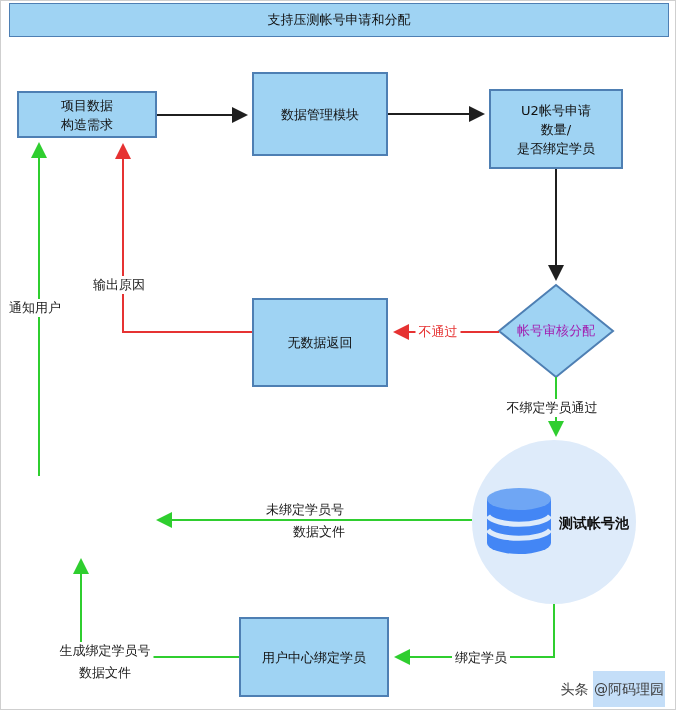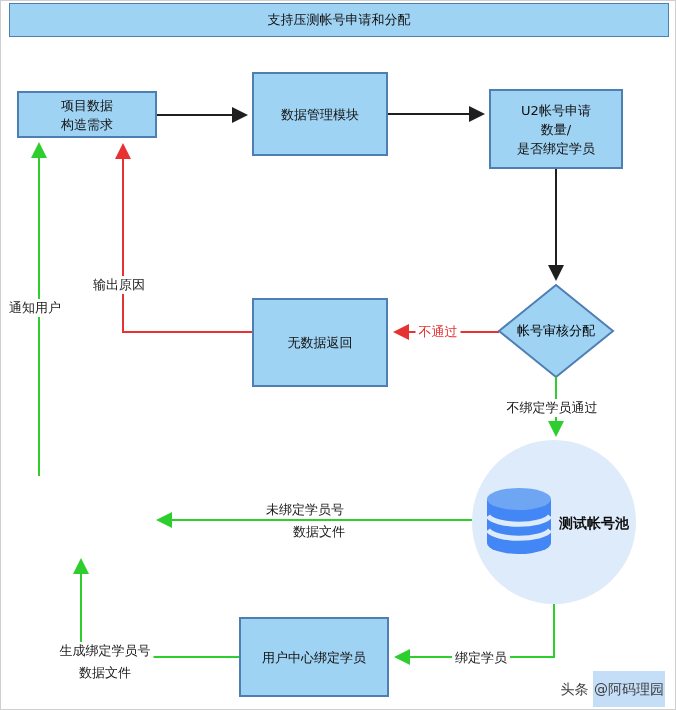--- a/index.html
+++ b/index.html
@@ -14,21 +14,21 @@
   .mk-red{fill:var(--arrow-red,#e63232)}
   .mk-green{fill:var(--arrow-green,#2fce2f)}
   .diamond{fill:var(--node-fill,#9fd3f3);stroke:var(--node-border,#4e7fb3);stroke-width:2}
   .titlebar{position:absolute;left:8px;top:2px;width:660px;height:34px;background:var(--node-fill,#9fd3f3);
     border:1px solid var(--node-border,#4e7fb3);display:flex;align-items:center;justify-content:center;
     font-size:13px;color:#111}
   .node{position:absolute;display:flex;flex-direction:column;align-items:center;justify-content:center;
     background:var(--node-fill,#9fd3f3);border:2px solid var(--node-border,#4e7fb3);
     font-size:13px;line-height:19px;text-align:center;color:#111}
   .node span{display:block}
-  .node-label{position:absolute;transform:translate(-50%,-50%);font-size:13px;color:#000000;white-space:nowrap}
+  .node-label{position:absolute;transform:translate(-50%,-50%);font-size:13px;color:#a21caf;white-space:nowrap}
   .label{position:absolute;transform:translate(-50%,-50%);background:#fff;padding:0 3px;
     font-size:13px;color:#1b1b1b;white-space:nowrap}
   .label.red{color:var(--arrow-red,#e63232)}
   .pool{position:absolute;left:471px;top:439px;width:164px;height:164px;border-radius:50%;
     background:var(--pool-bg,#deebfa);display:flex;flex-direction:row;align-items:center;justify-content:center}
   .pool-label{font-size:14px;font-weight:bold;color:#0d0d0d;margin-top:3px}
   .watermark{position:absolute;right:10px;bottom:10px;font-size:14px;color:#3d3d3d;white-space:nowrap}
   .watermark .wm-name{background:rgba(148,195,243,.55);padding:10px 1px}
 </style>
 </head>

